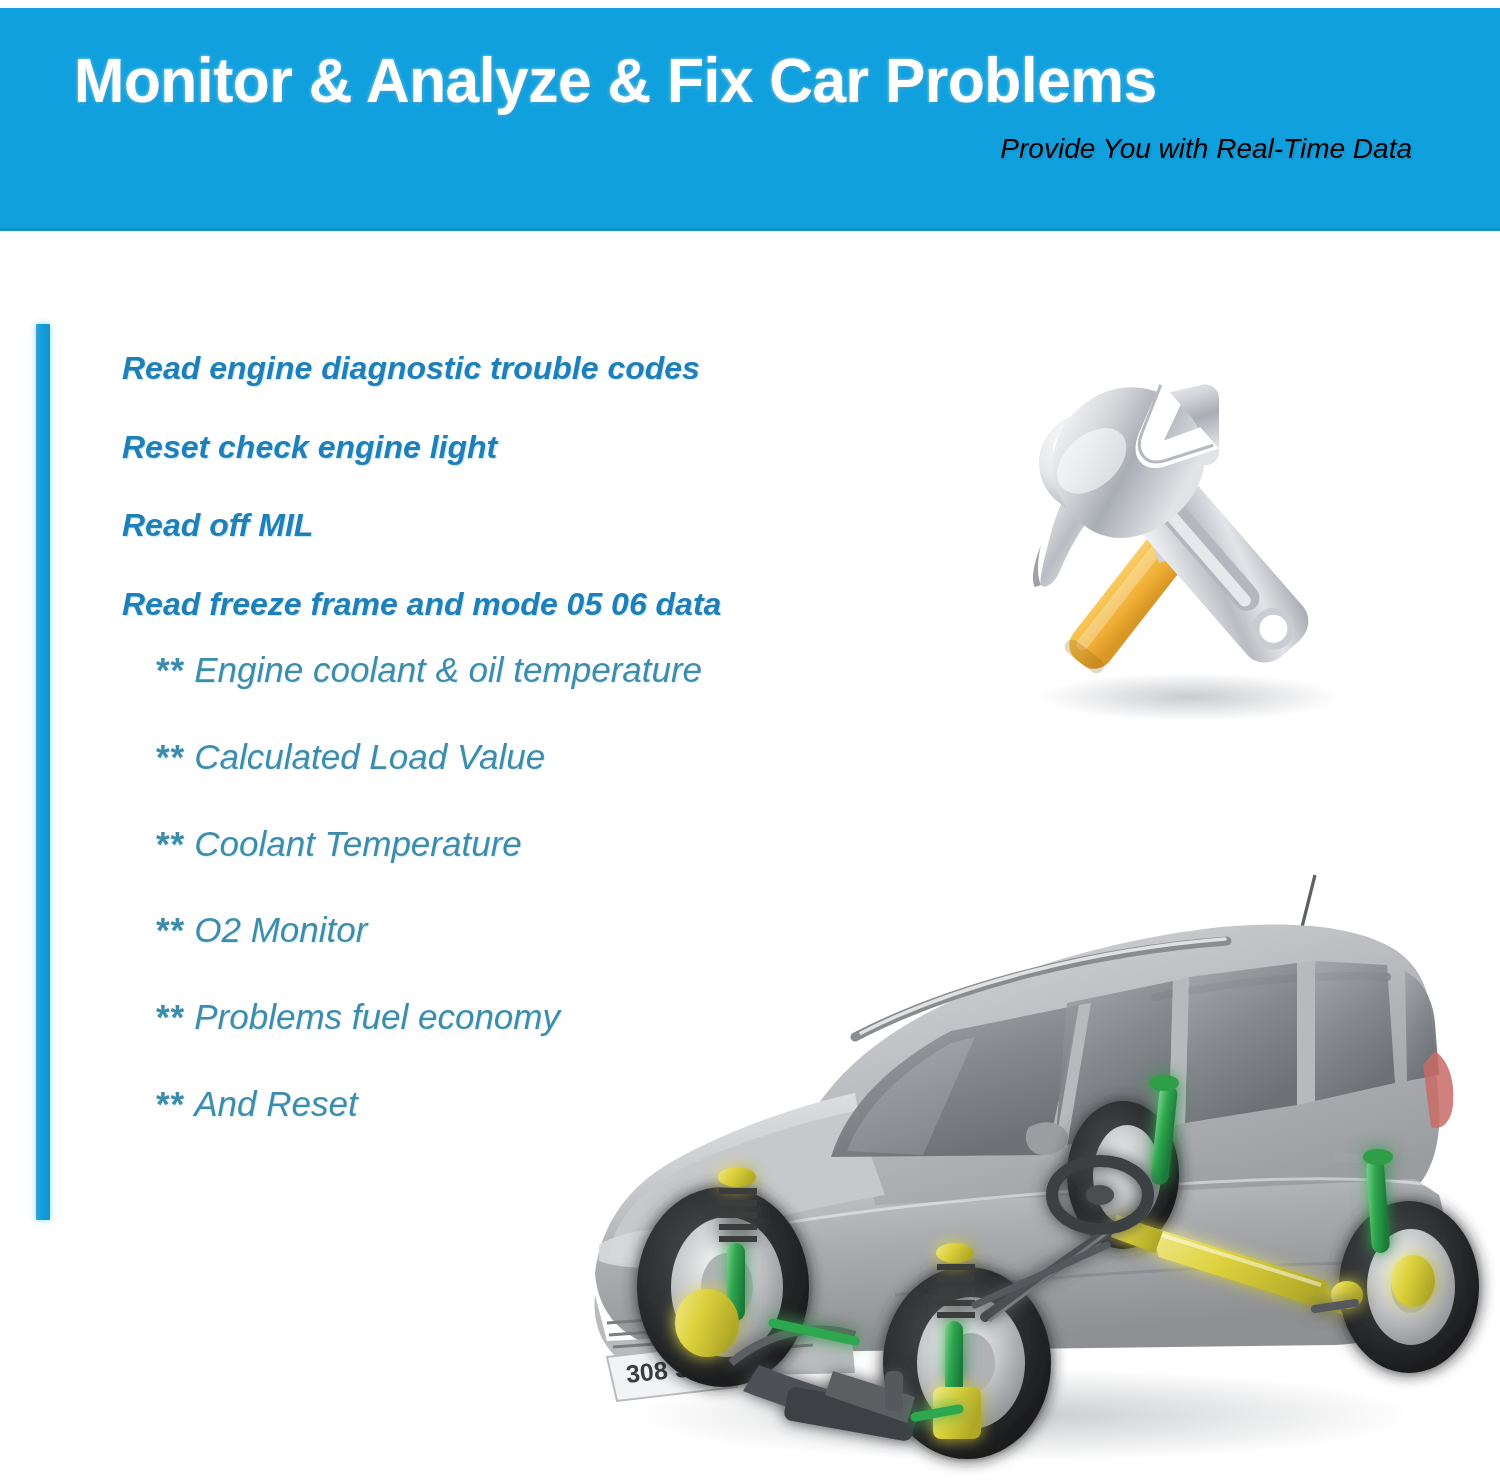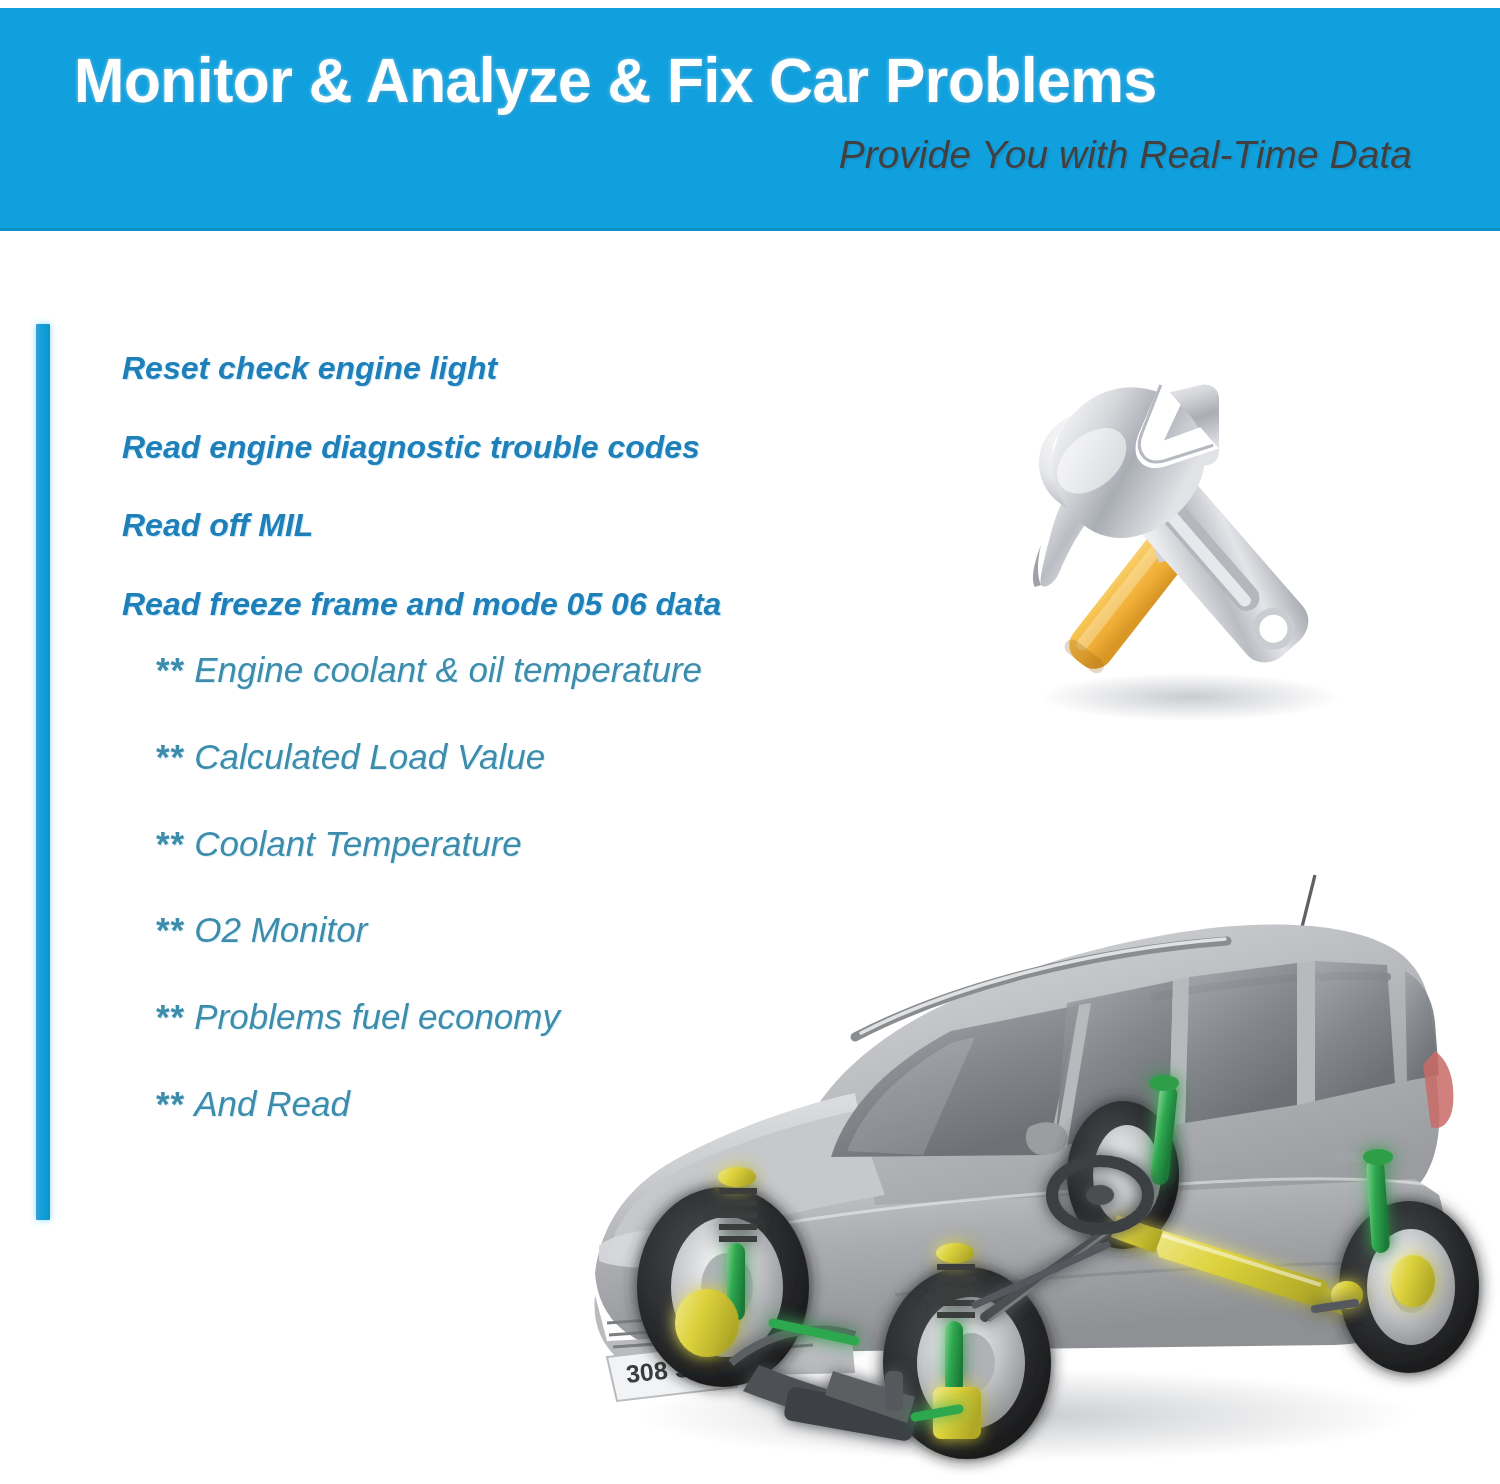--- a/index.html
+++ b/index.html
@@ -40,24 +40,24 @@
     letter-spacing: -0.5px;
     white-space: nowrap;
     transform: scaleX(0.96);
     transform-origin: left center;
     text-shadow: 2px 2px 0 rgba(40,130,180,.35), 0 0 4px rgba(255,255,255,.55);
   }
   .banner-subtitle {
     position: absolute;
     right: 88px;
     top: 125px;
-    font-size: 39px;
+    font-size: 28px;
     font-style: italic;
     font-weight: normal;
-    color: #404040;
+    color: #000000;
     white-space: nowrap;
     letter-spacing: 0px;
     text-shadow: 2px 2px 1px rgba(30,120,170,.35);
   }
 
   
   .accent-bar {
     position: absolute;
     left: 36px;
     top: 324px;
@@ -136,22 +136,22 @@
 <div class="page">
 
   <div class="banner">
     <div class="banner-title">Monitor &amp; Analyze &amp; Fix Car Problems</div>
     <div class="banner-subtitle">Provide You with Real-Time Data</div>
   </div>
 
   <div class="accent-bar"></div>
 
   <div class="features">
+    <div class="feature-main">Read engine diagnostic trouble codes</div>
     <div class="feature-main">Reset check engine light</div>
-    <div class="feature-main">Read engine diagnostic trouble codes</div>
     <div class="feature-main">Read off MIL</div>
     <div class="feature-main">Read freeze frame and mode 05 06 data</div>
   </div>
 
   <div class="subfeatures">
     <div class="feature-sub">
       <span class="stars">**</span><span>Engine coolant &amp; oil temperature</span>
     </div>
     <div class="feature-sub">
       <span class="stars">**</span><span>Calculated Load Value</span>
@@ -159,21 +159,21 @@
     <div class="feature-sub">
       <span class="stars">**</span><span>Coolant Temperature</span>
     </div>
     <div class="feature-sub">
       <span class="stars">**</span><span>O2 Monitor</span>
     </div>
     <div class="feature-sub">
       <span class="stars">**</span><span>Problems fuel economy</span>
     </div>
     <div class="feature-sub">
-      <span class="stars">**</span><span>And Read</span>
+      <span class="stars">**</span><span>And Reset</span>
     </div>
   </div>
 
   <div class="tools">
     <svg width="410" height="385" viewBox="0 0 410 385" xmlns="http://www.w3.org/2000/svg">
       <defs>
         <linearGradient id="steel" x1="0" y1="0" x2="1" y2="1">
           <stop offset="0%" stop-color="#ffffff"></stop>
           <stop offset="22%" stop-color="#e8e9ec"></stop>
           <stop offset="48%" stop-color="#b9bcc2"></stop>

